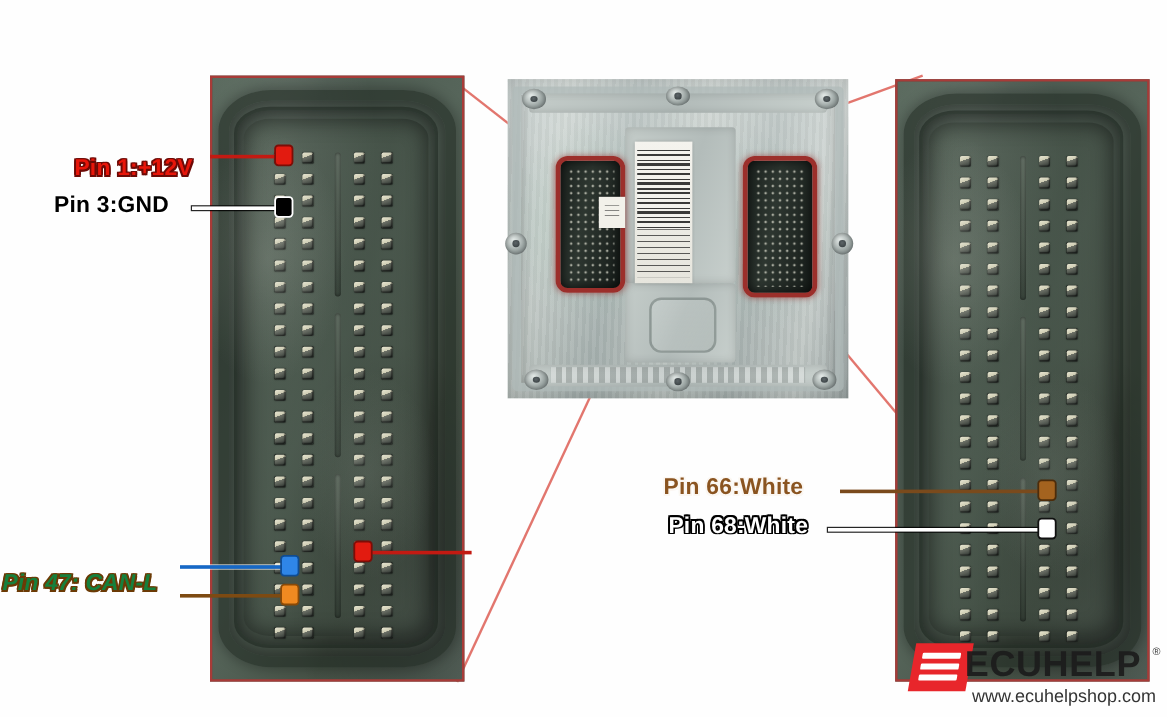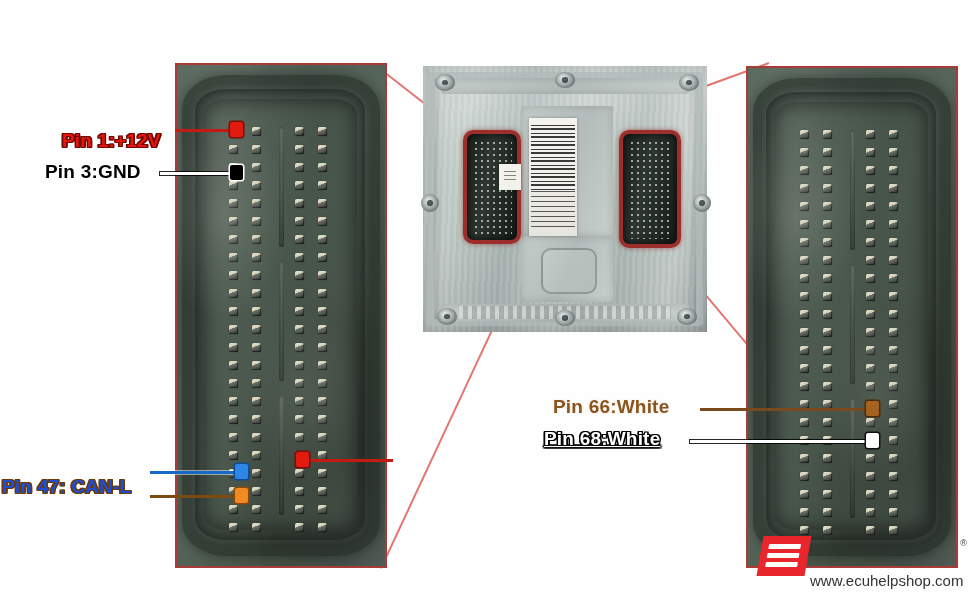--- a/index.html
+++ b/index.html
@@ -104,23 +104,23 @@
   .lbl{position:absolute;font-weight:bold;font-size:19px;letter-spacing:.2px;white-space:nowrap;}
   .lbl.red   {color:#e8160a;text-shadow:
       -1.4px -1.4px 0 #6d0a06, 1.4px -1.4px 0 #6d0a06, -1.4px 1.4px 0 #6d0a06, 1.4px 1.4px 0 #6d0a06,
       0 -1.4px 0 #6d0a06, 0 1.4px 0 #6d0a06, -1.4px 0 0 #6d0a06, 1.4px 0 0 #6d0a06;}
   .lbl.black {color:#000;text-shadow:
       -1.4px -1.4px 0 #fff, 1.4px -1.4px 0 #fff, -1.4px 1.4px 0 #fff, 1.4px 1.4px 0 #fff,
       0 -1.4px 0 #fff, 0 1.4px 0 #fff, -1.4px 0 0 #fff, 1.4px 0 0 #fff;}
   .lbl.blue  {color:#2f86e8;text-shadow:
       -1.4px -1.4px 0 #0d3f7d, 1.4px -1.4px 0 #0d3f7d, -1.4px 1.4px 0 #0d3f7d, 1.4px 1.4px 0 #0d3f7d,
       0 -1.4px 0 #0d3f7d, 0 1.4px 0 #0d3f7d, -1.4px 0 0 #0d3f7d, 1.4px 0 0 #0d3f7d;}
-  .lbl.orange{color:#1d4ed8;text-shadow:
+  .lbl.orange{color:#15803d;text-shadow:
       -1.4px -1.4px 0 #6b3a05, 1.4px -1.4px 0 #6b3a05, -1.4px 1.4px 0 #6b3a05, 1.4px 1.4px 0 #6b3a05,
-      0 -1.4px 0 #6b3a05, 0 1.4px 0 #6b3a05, -1.4px 0 0 #6b3a05, 1.4px 0 0 #6b3a05;}
+      0 -1.4px 0 #6b3a05, 0 1.4px 0 #6b3a05, -1.4px 0 0 #6b3a05, 1.4px 0 0 #6b3a05; font-style: italic;}
   .lbl.brown {color:#8a5420;text-shadow:
       -1.4px -1.4px 0 #fbf7f2, 1.4px -1.4px 0 #fbf7f2, -1.4px 1.4px 0 #fbf7f2, 1.4px 1.4px 0 #fbf7f2,
       0 -1.4px 0 #fbf7f2, 0 1.4px 0 #fbf7f2, -1.4px 0 0 #fbf7f2, 1.4px 0 0 #fbf7f2;}
   .lbl.white {color:#fff;text-shadow:
       -1.4px -1.4px 0 #000, 1.4px -1.4px 0 #000, -1.4px 1.4px 0 #000, 1.4px 1.4px 0 #000,
       0 -1.4px 0 #000, 0 1.4px 0 #000, -1.4px 0 0 #000, 1.4px 0 0 #000;}
 
   
   .wm{position:absolute;right:8px;bottom:4px;width:205px;height:62px;}
   .wm .logomark{position:absolute;left:0;top:4px;width:48px;height:40px;
@@ -436,25 +436,26 @@
   <div class="lead brown" style="left:700px;top:408px;width:172px;"></div>
   <div class="marker brown" style="left:866px;top:401px;"></div>
 
   <div class="lead white" style="left:690px;top:440px;width:182px;"></div>
   <div class="marker white" style="left:866px;top:433px;"></div>
 
   <div class="lbl red" style="left:62px;top:118px;margin-top:12px;">Pin 1:+12V</div>
   <div class="lbl black" style="left:45px;top:161px;">Pin 3:GND</div>
   <div class="lbl orange" style="left:2px;top:476px;">Pin 47: CAN-L</div>
   <div class="lbl brown" style="left:553px;top:396px;">Pin 66:White</div>
-  <div class="lbl white" style="left:544px;top:428px;text-decoration:underline;">Pin 68:White</div>
+  <div class="lbl white" style="left:557px;top:428px;">Pin 68:White</div>
 
   <div class="wm">
     <div class="logomark">
       <span></span>
         <span></span>
         <span></span>
     </div>
+    <div class="brand">ECUHELP</div>
     <div class="reg">®</div>
     <div class="url">www.ecuhelpshop.com</div>
   </div>
 
 </div>
 
 </body></html>

